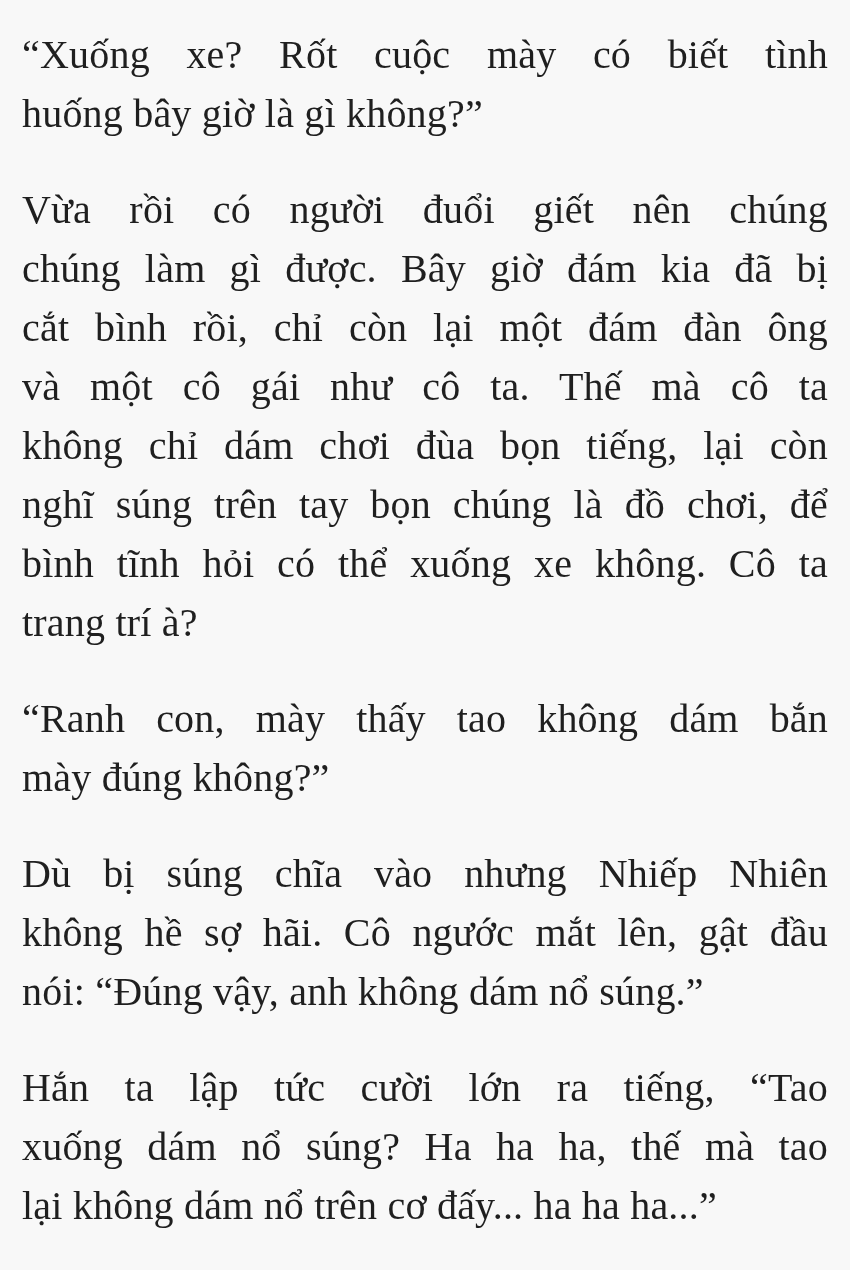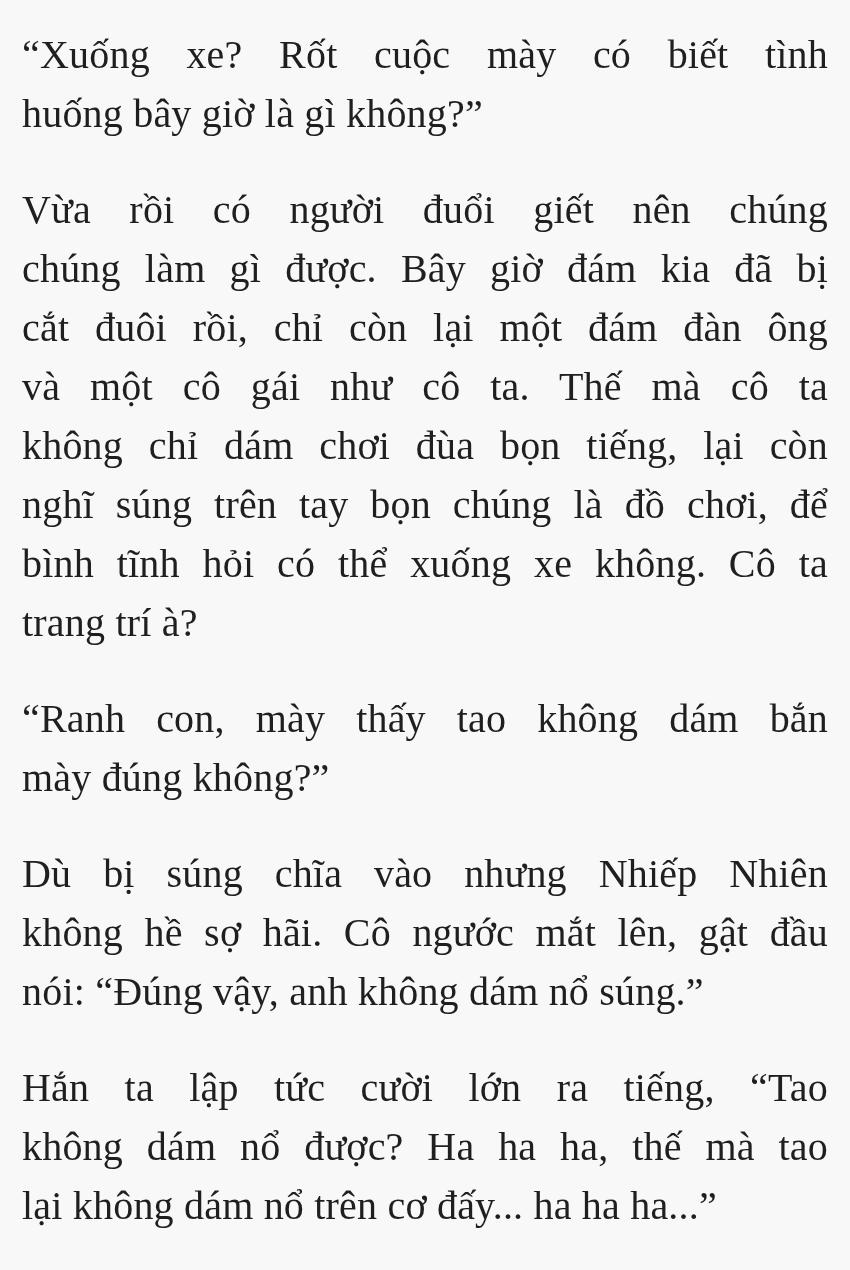--- a/index.html
+++ b/index.html
@@ -41,35 +41,35 @@
 
 <main class="reader-page" style="color: rgb(31, 31, 31);">
   <div id="text-content">
       <div class="para">
         <div class="line">“Xuống xe? Rốt cuộc mày có biết tình</div>
         <div class="line last">huống bây giờ là gì không?”</div>
       </div>
       <div class="para">
         <div class="line">Vừa rồi có người đuổi giết nên chúng</div>
         <div class="line">chúng làm gì được. Bây giờ đám kia đã bị</div>
-        <div class="line">cắt đuôi rồi, chỉ còn lại một đám đàn ông</div>
+        <div class="line">cắt bình rồi, chỉ còn lại một đám đàn ông</div>
         <div class="line">và một cô gái như cô ta. Thế mà cô ta</div>
         <div class="line">không chỉ dám chơi đùa bọn tiếng, lại còn</div>
         <div class="line">nghĩ súng trên tay bọn chúng là đồ chơi, để</div>
         <div class="line">bình tĩnh hỏi có thể xuống xe không. Cô ta</div>
         <div class="line last">trang trí à?</div>
       </div>
       <div class="para">
         <div class="line">“Ranh con, mày thấy tao không dám bắn</div>
         <div class="line last">mày đúng không?”</div>
       </div>
       <div class="para">
         <div class="line">Dù bị súng chĩa vào nhưng Nhiếp Nhiên</div>
         <div class="line">không hề sợ hãi. Cô ngước mắt lên, gật đầu</div>
         <div class="line last">nói: “Đúng vậy, anh không dám nổ súng.”</div>
       </div>
       <div class="para">
         <div class="line">Hắn ta lập tức cười lớn ra tiếng, “Tao</div>
-        <div class="line">không dám nổ được? Ha ha ha, thế mà tao</div>
+        <div class="line">xuống dám nổ súng? Ha ha ha, thế mà tao</div>
         <div class="line last">lại không dám nổ trên cơ đấy... ha ha ha...”</div>
       </div>
     </div>
 </main>
 
 </body></html>

